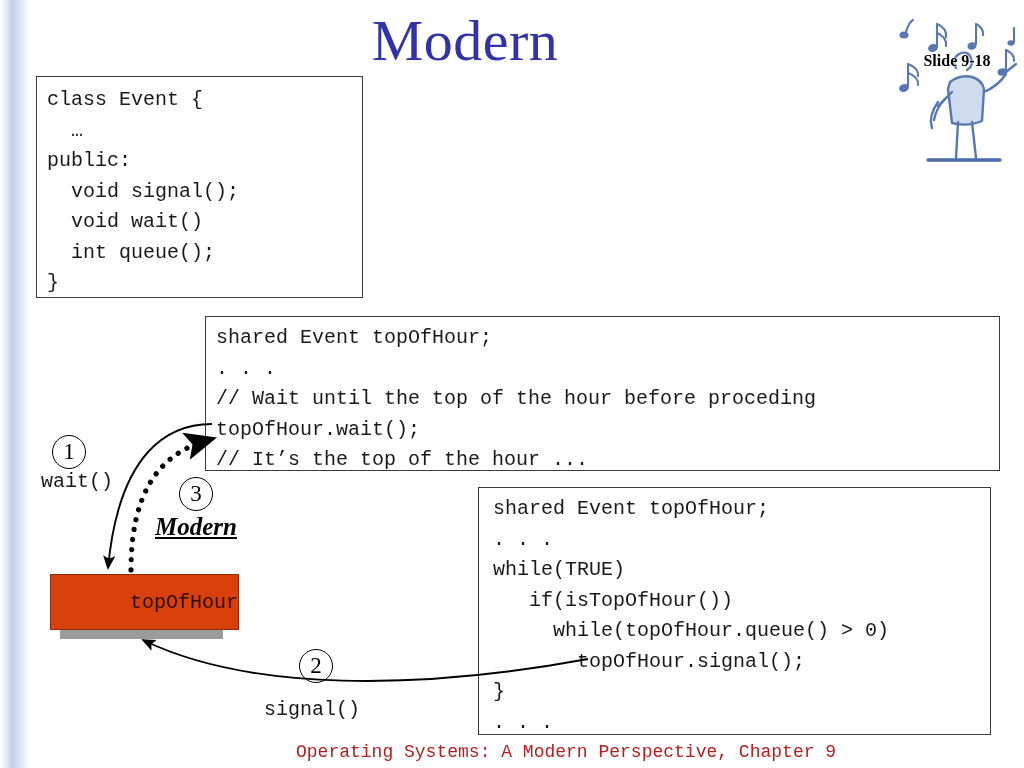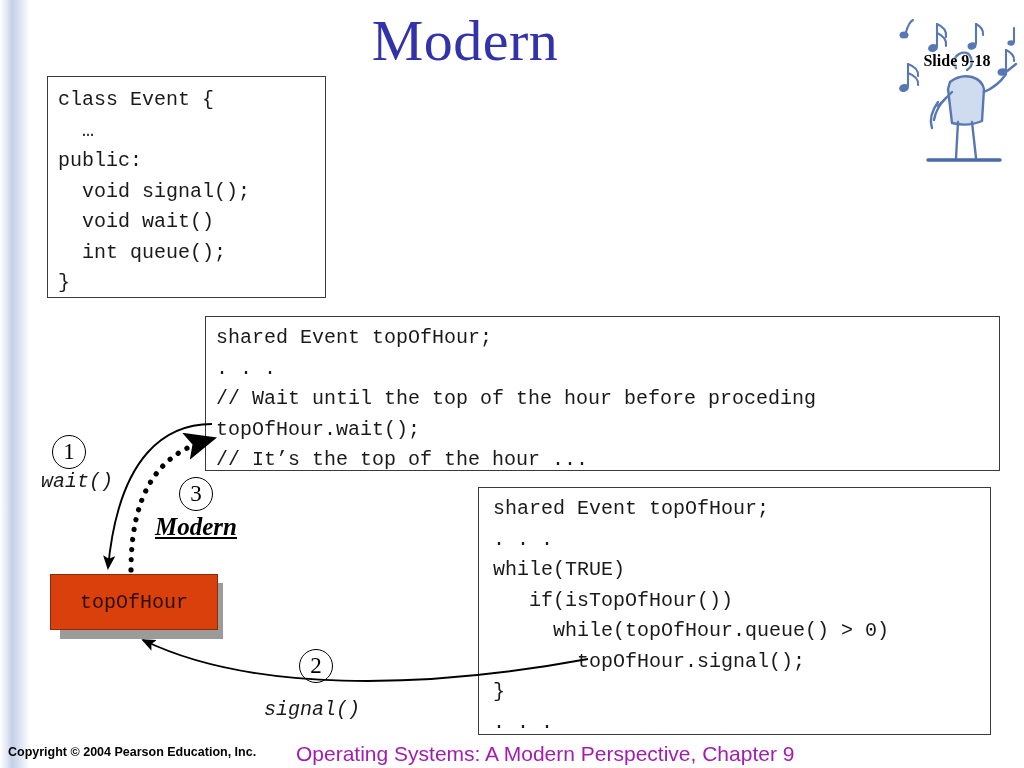--- a/index.html
+++ b/index.html
@@ -69,25 +69,24 @@
     border: 1px solid #3a3a3a;
     background: #ffffff;
     box-sizing: border-box;
     font-family: "Liberation Mono", monospace;
     color: #1a1a1a;
     white-space: pre;
     overflow: hidden;
   }
   #code-box-class {
     left: 36px; top: 76px;
-    width: 279px; height: 222px;
+    width: 327px; height: 222px;
     font-size: 20px;
     line-height: 30.5px;
     padding: 8px 0 4px 10px;
-    margin-left: 11px;
   }
   #code-box-waiter {
     left: 205px; top: 316px;
     width: 795px; height: 155px;
     font-size: 20px;
     line-height: 30.5px;
     padding: 6px 0 0 10px;
     z-index: 4;
   }
   #code-box-signaler {
@@ -102,43 +101,42 @@
   
   #state-box-shadow {
     position: absolute;
     left: 60px; top: 583px;
     width: 163px; height: 56px;
     background: #9b9b9b;
   }
   #state-box {
     position: absolute;
     left: 50px; top: 574px;
-    width: 168px; height: 56px;
+    width: 189px; height: 56px;
     background: #d9400b;
     border: 1px solid #8d2a07;
     box-sizing: border-box;
     display: flex;
     align-items: center;
-    justify-content: center;
+    justify-content: flex-end;
     z-index: 3;
   }
   #state-box-label {
     font-family: "Liberation Mono", monospace;
     font-size: 20px;
     color: #2a0d05;
   }
 
   
   .annot-text {
     position: absolute;
     font-family: "Liberation Mono", monospace;
     font-size: 20px;
     color: #1a1a1a;
     white-space: nowrap;
-    font-style: italic;
   }
   #label-wait { left: 41px; top: 470px; }
   #label-signal { left: 264px; top: 698px; }
 
   .circled-num {
     position: absolute;
     width: 34px; height: 34px;
     border: 1.6px solid #000000;
     border-radius: 50%;
     box-sizing: border-box;
@@ -178,23 +176,23 @@
     position: absolute;
     left: 8px; top: 745px;
     font-family: "Liberation Sans", sans-serif;
     font-size: 12.5px;
     font-weight: bold;
     color: #000000;
   }
   #footer-book {
     position: absolute;
     left: 296px; top: 742px;
-    font-family: Liberation Sans, sans-serif;
-    font-size: 21px;
-    color: #a21caf;
+    font-family: Liberation Mono, monospace;
+    font-size: 18px;
+    color: #b91c1c;
   }
 </style>
 </head>
 <body>
 
 <div id="slide">
 
   <div id="left-strip"></div>
 
   <div id="page-title">Modern</div>
@@ -289,16 +287,15 @@
       </marker>
     </defs>
 
     <path d="M212 424 C 168 424, 119 452, 108 568" fill="none" stroke="#000000" stroke-width="1.9" marker-end="url(#ah-solid)"></path>
 
     <path d="M131 570 C 131 498, 155 455, 208 440" fill="none" stroke="#000000" stroke-width="5.2" stroke-linecap="round" stroke-dasharray="0.1 10" marker-end="url(#ah-dot)"></path>
 
     <path d="M588 659 C 420 690, 250 692, 143 640" fill="none" stroke="#000000" stroke-width="1.9" marker-end="url(#ah-sig)"></path>
   </svg>
 
-  <div id="footer-copyright">Copyright © 2004 Pearson Education, Inc.</div>
   <div id="footer-book">Operating Systems: A Modern Perspective, Chapter 9</div>
 
 </div>
 
 </body></html>

